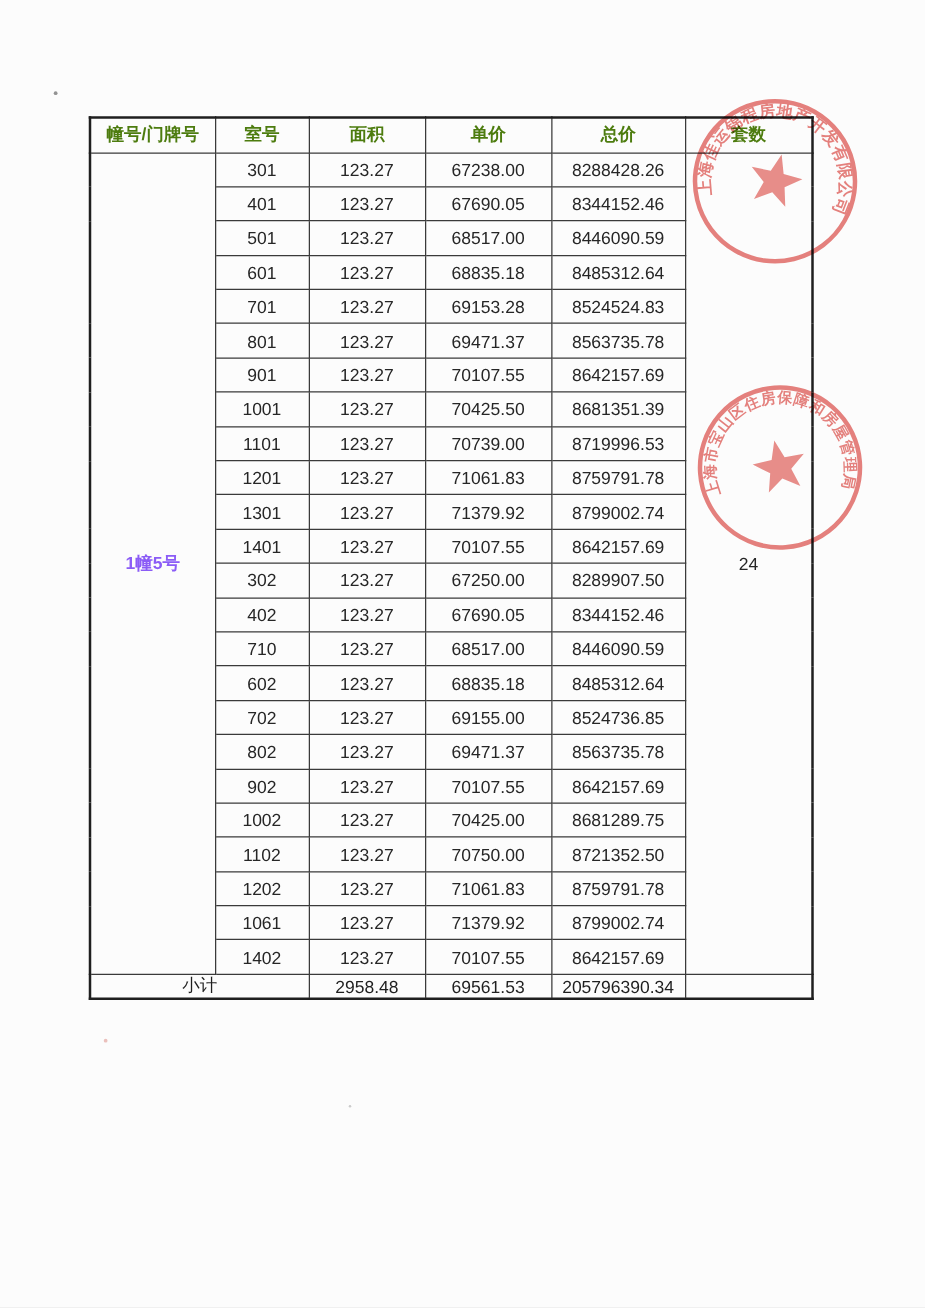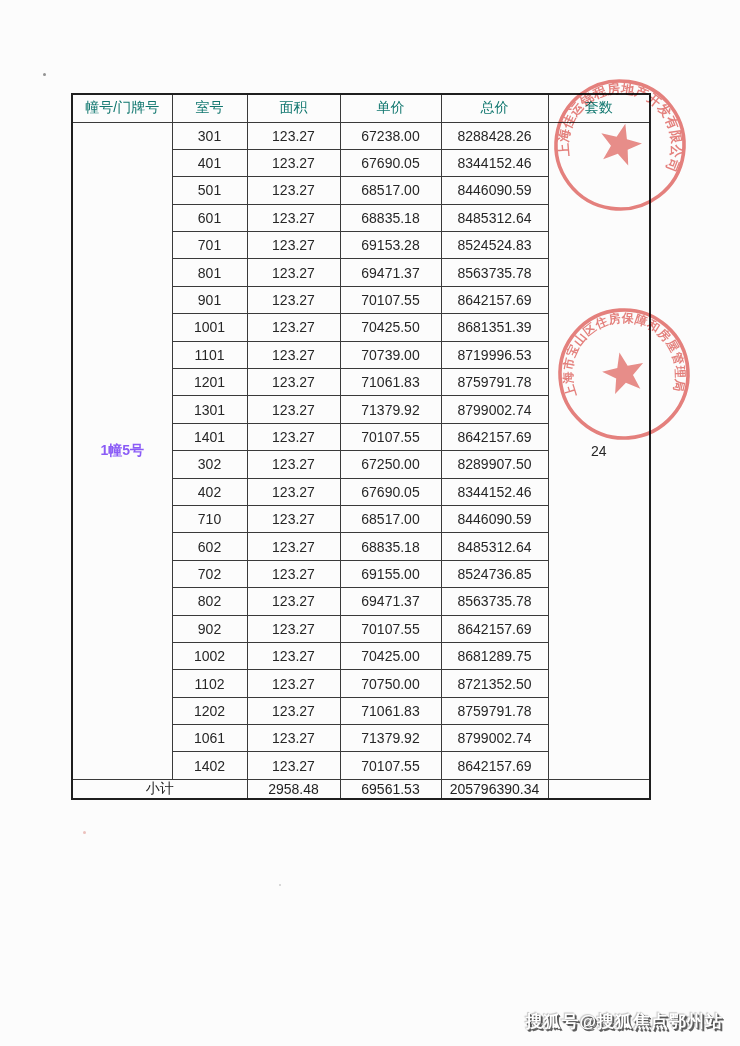--- a/index.html
+++ b/index.html
@@ -26,22 +26,22 @@
     border: 1px solid #3a3a3a;
     text-align: center;
     vertical-align: middle;
     padding: 0;
     overflow: hidden;
     white-space: nowrap;
   }
   .price-table thead th {
     height: 28px;
     font-size: 14px;
-    font-weight: 400;
-    color: #0f766e;
+    font-weight: 700;
+    color: #4d7c0f;
   }
   .price-table tbody td {
     height: 27.4px;
     font-size: 14px;
     color: #262626;
   }
   .price-table td.building-cell {
     font-size: 14px;
     font-weight: 700;
     color: #8b5cf6;
@@ -286,18 +286,17 @@
 
   <svg class="stamp stamp-2" width="150" height="150" viewBox="0 0 150 150">
     <circle class="seal-ring" cx="75" cy="75" r="64"></circle>
     <polygon class="seal-star" points="75,53 69.7,67.7 54.1,68.2 66.4,77.8 62.1,92.8 75,84 87.9,92.8 83.6,77.8 95.9,68.2 80.3,67.7" transform="rotate(-8 75 75)"></polygon>
     <path id="arc2" d="M26.14,92.78 A52,52 0 1 1 123.86,92.78" fill="none"></path>
     <text class="seal-text">
       <textPath href="#arc2" startOffset="0">上海市宝山区住房保障和房屋管理局</textPath>
     </text>
   </svg>
 
-  <div class="watermark">搜狐号@搜狐焦点鄂州站</div>
 
   <div class="speck speck-1"></div>
   <div class="speck speck-2"></div>
   <div class="speck speck-3"></div>
 </div>
 
 </body></html>

